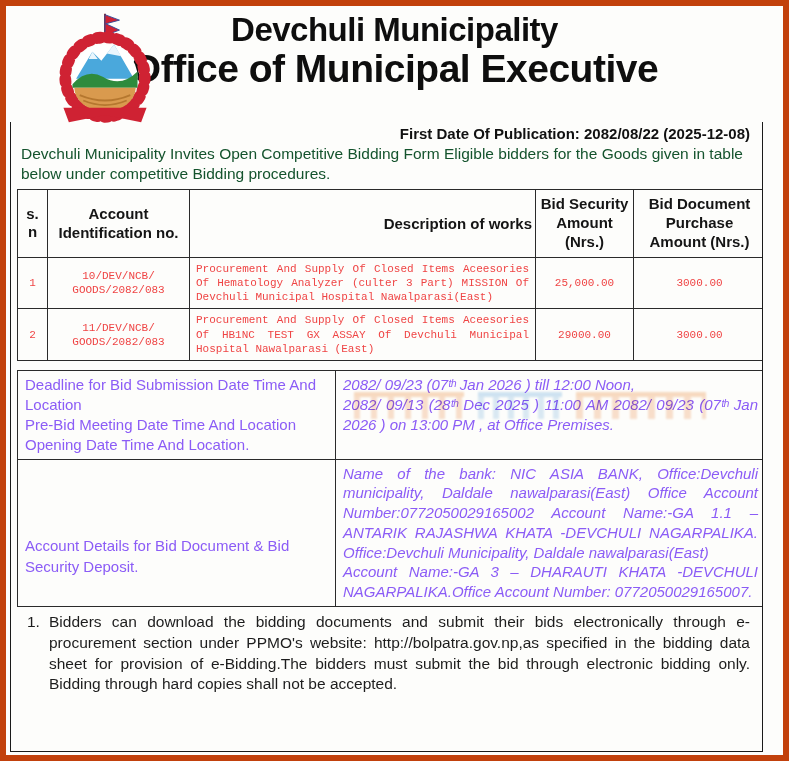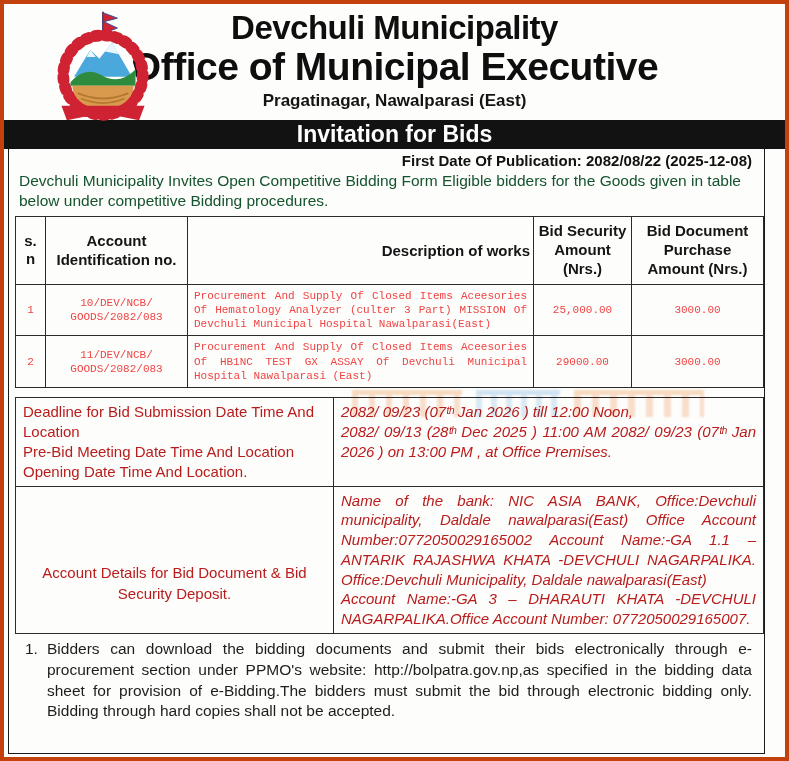--- a/index.html
+++ b/index.html
@@ -1,21 +1,21 @@
 <!DOCTYPE html>
 <html><head>
 <meta charset="utf-8">
 <style>
   html,body{margin:0;padding:0;background:#e9e9e9;}
   .page{
     position:relative;
     width:789px;height:761px;
     box-sizing:border-box;
     background:#fdfdfb;
-    border:4px solid #c2410c;
+    border:6px solid #c2410c;
     font-family:"Liberation Sans", sans-serif;
     color:#1e1e1e;
     display:flex;flex-direction:column;
     overflow:hidden;
   }
   
   .header{position:relative;height:116px;flex:0 0 auto;}
   .logo{position:absolute;left:44px;top:6px;width:110px;height:112px;}
   .titles{text-align:center;padding-top:6px;}
   .title-muni{font-size:33px;font-weight:700;line-height:1.12;color:#0e0e0e;letter-spacing:-0.5px;}
@@ -34,24 +34,24 @@
   th,td{border:1px solid #2a2a2a;box-sizing:border-box;}
   .bids th{font-size:15px;font-weight:700;text-align:center;vertical-align:middle;
     padding:5px 3px;line-height:1.25;color:#151515;}
   .bids td{font-size:11px;padding:4px 6px;vertical-align:middle;color:#ef4444;font-family:Liberation Mono, monospace;}
   .bids .c-sn{width:30px;text-align:center;}
   .bids .c-contract{width:142px;text-align:center;line-height:1.3;}
   .bids .c-desc{width:346px;text-align:justify;line-height:1.3;}
   .bids .c-sec{width:98px;text-align:center;}
   .bids .c-pur{width:132px;text-align:center;}
   .details{margin-top:9px;}
-  .details td{font-size:15px;padding:4px 7px;vertical-align:top;color:#b91c1c;line-height:1.32;}
+  .details td{font-size:15px;padding:4px 7px;vertical-align:top;color:#8b5cf6;line-height:1.32;}
   .details .c-label{width:318px;}
   .details .c-value{width:430px;text-align:justify;font-style:italic;}
-  .details .acc-label{vertical-align:bottom;padding-bottom:28px;line-height:1.45;text-align:center;}
+  .details .acc-label{vertical-align:bottom;padding-bottom:28px;line-height:1.45;}
   .pre{white-space:pre-line;}
   
   .notes{margin:5px 2px 0 2px;}
   .note{display:flex;font-size:15.5px;line-height:1.34;margin-bottom:1px;color:#1d1d1d;}
   .note-num{flex:0 0 30px;padding-left:8px;box-sizing:border-box;}
   .note-text{flex:1 1 auto;text-align:justify;padding-right:4px;}
   
   .watermark{position:absolute;left:348px;top:382px;width:352px;height:30px;
     display:flex;gap:14px;opacity:0.42;mix-blend-mode:multiply;
     filter:blur(0.8px);pointer-events:none;}
@@ -82,27 +82,23 @@
         <path d="M24 80 Q40 62 58 72 Q78 84 96 66 L96 84 L24 84 Z" fill="#2e8b3d"></path>
         <path d="M26 84 L94 84 A34 26 0 0 1 26 84 Z" fill="#d99a4e"></path>
         <path d="M32 92 Q60 104 88 92" stroke="#b5772f" fill="none" stroke-width="2"></path>
         <path d="M36 98 Q60 108 84 98" stroke="#b5772f" fill="none" stroke-width="2"></path>
         <path d="M14 106 L106 106 L100 122 L60 114 L20 122 Z" fill="#cf2233"></path>
       </svg>
     </div>
     <div class="titles">
       <div class="title-muni">Devchuli Municipality</div>
       <div class="title-office">Office of Municipal Executive</div>
-      <div class="title-addr">Pragatinagar, Nawalparasi (East)</div>
     </div>
   </div>
 
-  <div class="banner">
-    <span>Invitation for Bids</span>
-  </div>
 
   <div class="body-wrap">
     <div class="pubdate">First Date Of Publication: 2082/08/22 (2025-12-08)</div>
     <div class="intro">Devchuli Municipality Invites Open Competitive Bidding Form Eligible bidders for the Goods given in table below under competitive Bidding procedures.</div>
 
     <table class="bids">
       <tbody>
           <tr>
         <th class="c-sn pre">s.
 n</th>

